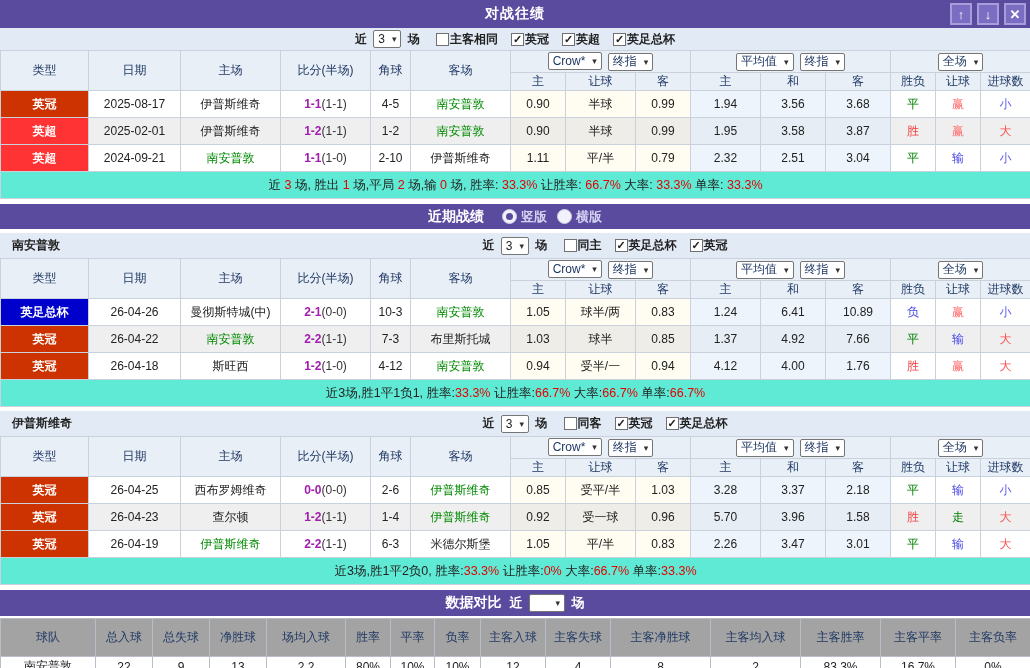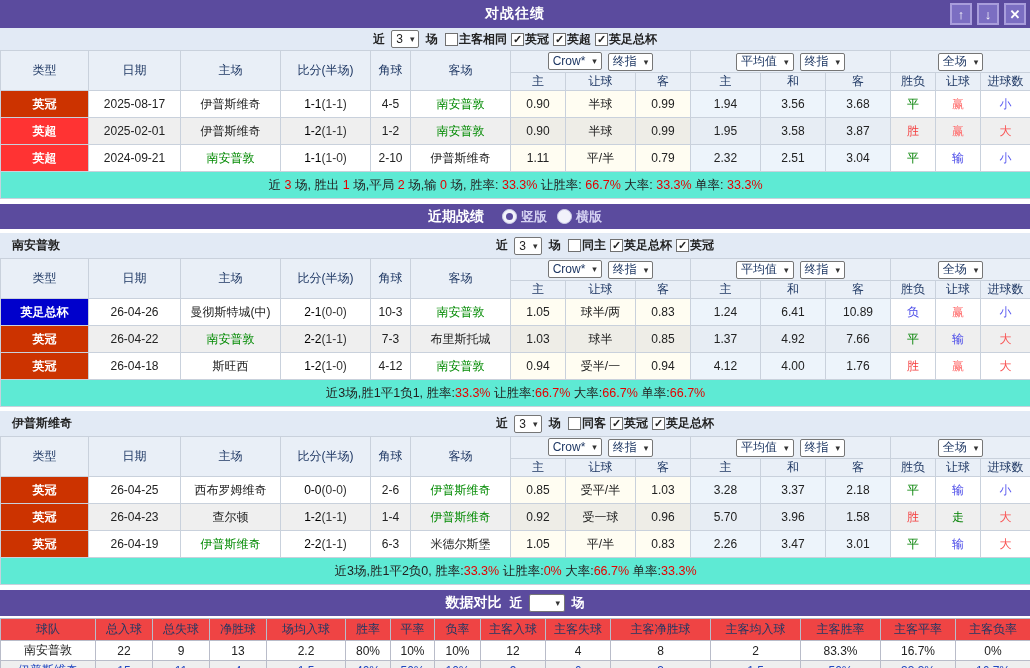--- a/index.html
+++ b/index.html
@@ -13,21 +13,21 @@
   .sectionbar{background:#5b4b9e;height:25px;display:flex;align-items:center;justify-content:center;
               color:#fff;font-weight:bold;font-size:14px;gap:8px;margin-top:5px;}
   
   .filterbar{background:#e2eaf5;height:22px;display:flex;align-items:center;justify-content:center;font-weight:bold;}
   .teamfilter{background:#e2eaf5;height:25px;display:flex;align-items:center;position:relative;font-weight:bold;margin-top:4px;}
   .teamname{position:absolute;left:12px;}
   .tfctr{margin:0 auto;transform:translateX(90px);display:inline-flex;align-items:center;}
   .sel{display:inline-flex;align-items:center;background:#fff;border:1px solid #767676;border-radius:2px;
        padding:0 4px;height:18px;font-weight:normal;gap:7px;margin:0 3px;cursor:pointer;box-sizing:border-box;}
   .sel .arr{font-size:9px;color:#333;}
-  .cbwrap{display:inline-flex;align-items:center;margin-left:4px;}
+  .cbwrap{display:inline-flex;align-items:center;margin-left:13px;}
   .cb{display:inline-flex;align-items:center;justify-content:center;width:13px;height:13px;border:1px solid #707070;
       background:#fff;font-size:11px;font-weight:bold;color:#222;line-height:13px;box-sizing:border-box;cursor:pointer;}
   .cblab{margin-left:1px;}
   
   .radio{display:inline-flex;align-items:center;justify-content:center;width:13px;height:13px;border-radius:50%;
          background:#f2f2fb;border:1px solid #cfcfe8;cursor:pointer;margin-left:10px;}
   .radio .dot{width:7px;height:7px;border-radius:50%;background:transparent;}
   .radio.sel-on .dot{background:#5b4b9e;}
   .radiolab{color:#d5d2f2;font-size:13px;font-weight:bold;margin-left:4px;}
   .barlab{color:#fff;font-size:13px;font-weight:bold;}
@@ -40,33 +40,33 @@
   .match td{height:26px;}
   .match tr.even td{background:#efefef;}
   .match tr.odd td{background:#fff;}
   .match tr.odd td.crow{background:#fffdf2;}
   .match tr.even td.crow{background:#eeede7;}
   .match tr.odd td.avg{background:#edf4fb;}
   .match tr.even td.avg{background:#e7edf4;}
   .match td.badge{color:#fff;font-weight:bold;}
   .tgreen{color:#028a02;}
   .tdark{color:#222;}
-  .sc{color:#000000;font-weight:normal;}
+  .sc{color:#a21caf;font-weight:bold;}
   .half{color:#333;}
   .c-win{color:#f43b3b;}
   .c-cover{color:#ff6b6b;}
   .c-over{color:#f95555;}
   .c-draw{color:#008000;}
   .c-lose{color:#4747e8;}
   .c-under{color:#5a5af0;}
   .match td.summary{height:26px;background:#5eead4;font-size:12.5px;}
   .rednum{color:#e60000;}
   
   table.cmp{border-collapse:collapse;width:1030px;table-layout:fixed;margin-top:2px;}
-  .cmp th{background:#ef4444;color:#1f3864;font-weight:normal;height:21px;border:1px solid #b9bcc9;overflow:hidden;white-space:nowrap;padding:0;}
+  .cmp th{background:#a3a3a3;color:#1f3864;font-weight:normal;height:21px;border:1px solid #b9bcc9;overflow:hidden;white-space:nowrap;padding:8px;}
   .cmp td{height:19px;border:1px solid #b9bcc9;text-align:center;overflow:hidden;white-space:nowrap;padding:0;background:#fff;}
   .cmp tr.hl td{background:#efefef;color:#2247c0;}
 </style>
 </head>
 <body>
 
 <div>
   <div class="titlebar">
     <span class="title">对战往绩</span>
     <span class="win-btns">

